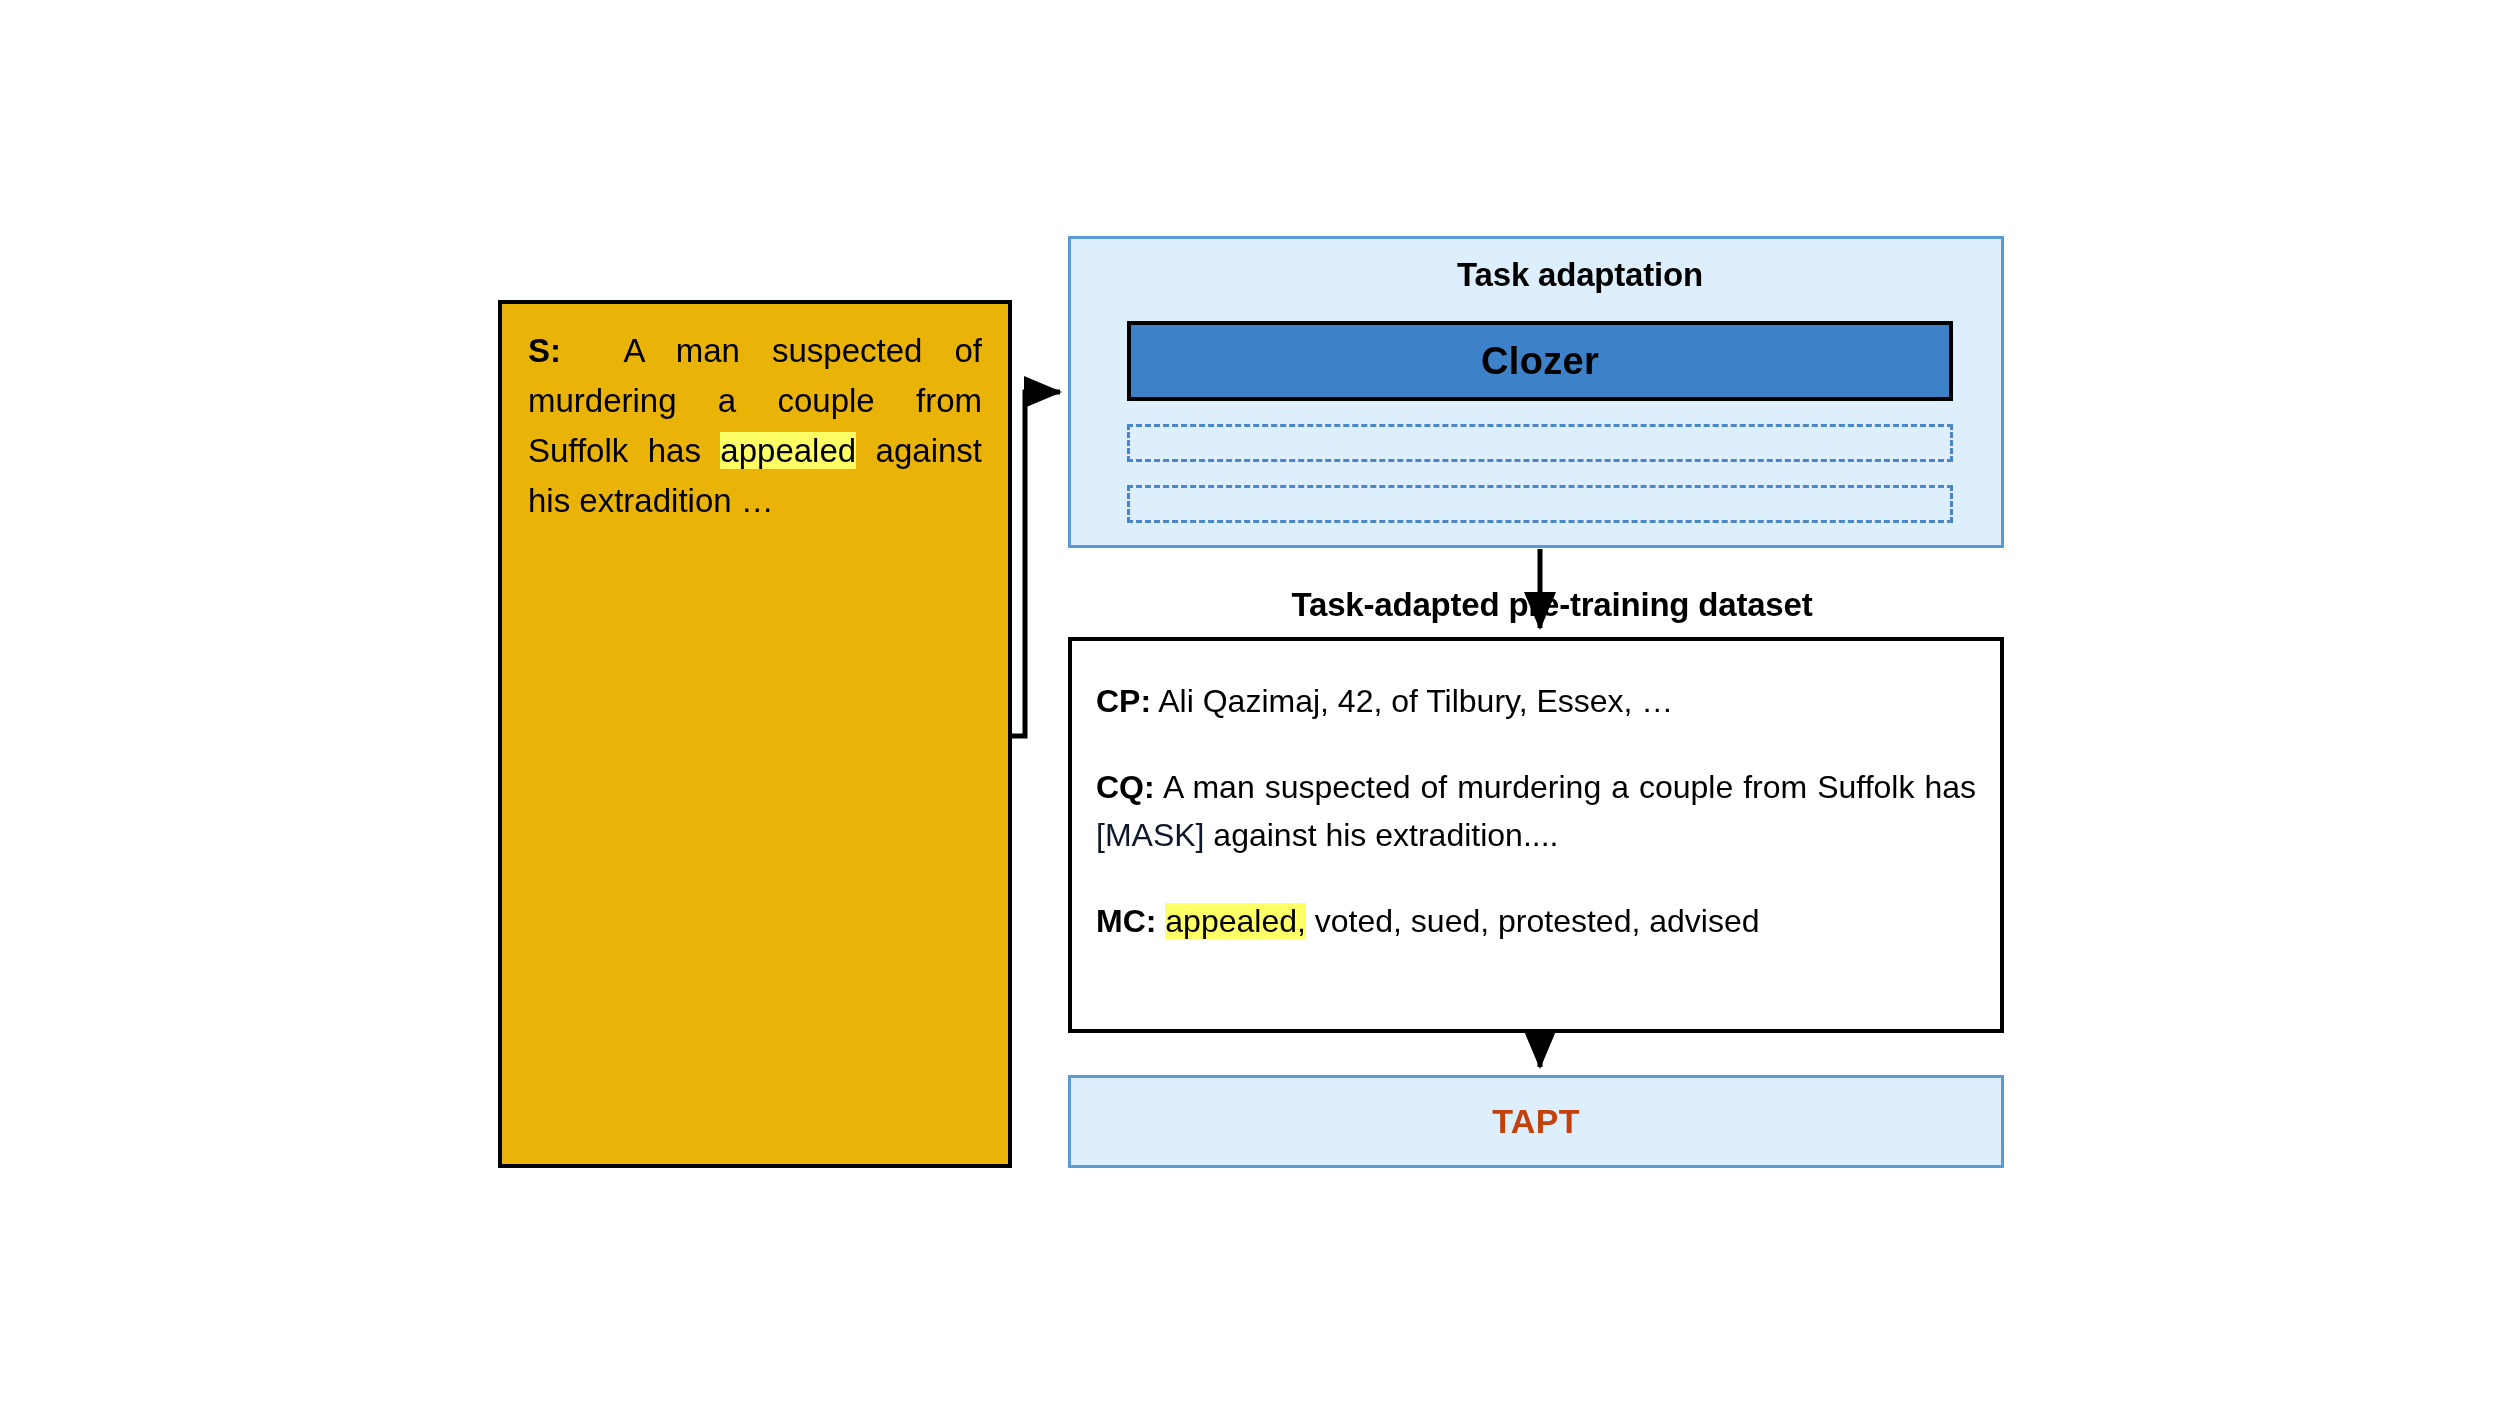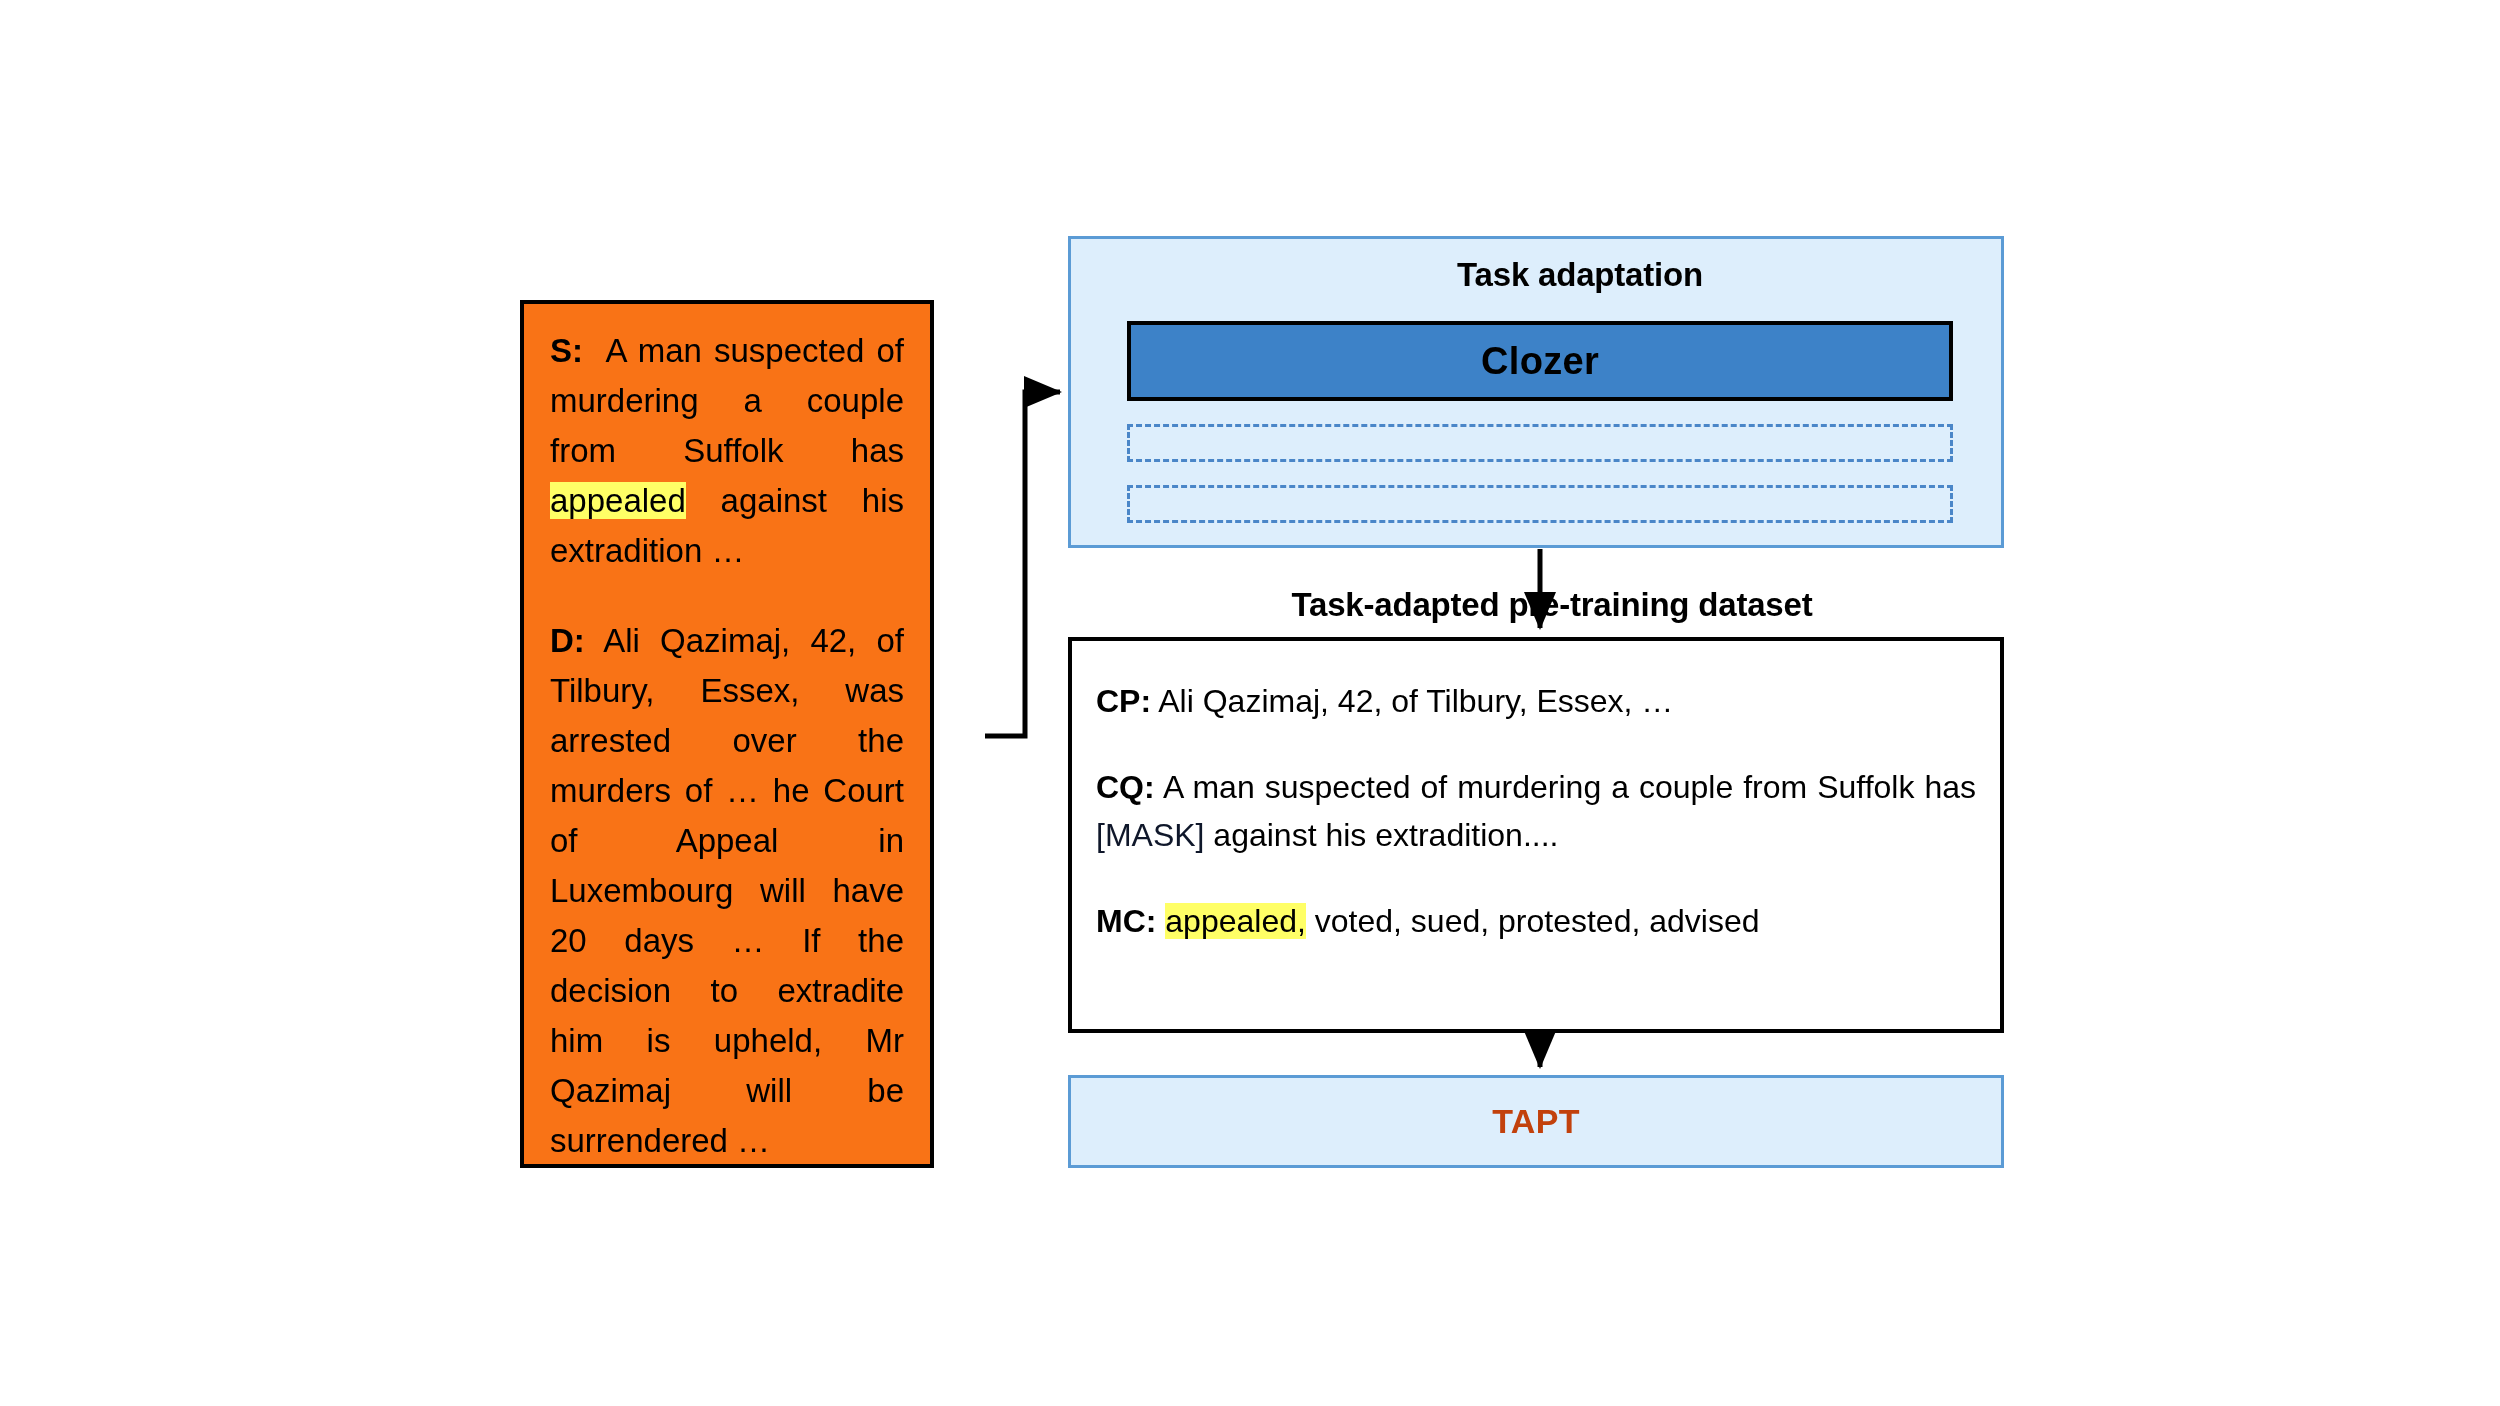--- a/index.html
+++ b/index.html
@@ -31,26 +31,25 @@
 
   
   #unlabelled-title {
     left: 498px;
     top: 249px;
     width: 486px;
   }
   #unlabelled-box {
     left: 498px;
     top: 300px;
-    width: 414px;
+    width: 514px;
     height: 868px;
     border: 4px solid #000000;
     box-sizing: border-box;
-    background: #f97316;
-    margin-left: 22px;
+    background: #eab308;
   }
   #unlabelled-box .body {
     padding: 22px 26px 0 26px;
   }
   .para {
     color: #000000;
     font-size: 33px;
     line-height: 50px;
     text-align: justify;
     text-justify: inter-word;
@@ -198,21 +197,20 @@
     <g>
       <path d="M 1540,1034 L 1540,1067" fill="none" stroke="#000000" stroke-width="5" marker-end="url(#arrowhead)"></path>
     </g>
   </svg>
 
 
   <div id="unlabelled-box" class="abs">
     <div class="body">
       <p class="para"><b>S:</b>&nbsp; <span>A man suspected of murdering a couple from Suffolk has </span><span class="hl">appealed</span><span> against his extradition …</span></p>
 
-      <p class="para second"><b>D:</b> <span>Ali Qazimaj, 42, of Tilbury, Essex, was arrested over the murders of … he Court of Appeal in Luxembourg will have 20 days … If the decision to extradite him is upheld, Mr Qazimaj will be surrendered …</span></p>
     </div>
   </div>
 
   <div id="task-adaptation-box" class="abs"></div>
 
   <div id="task-adaptation-title" class="abs ttl">Task adaptation</div>
 
   <div id="clozer-box" class="abs">
     <span id="clozer-label">Clozer</span>
   </div>

